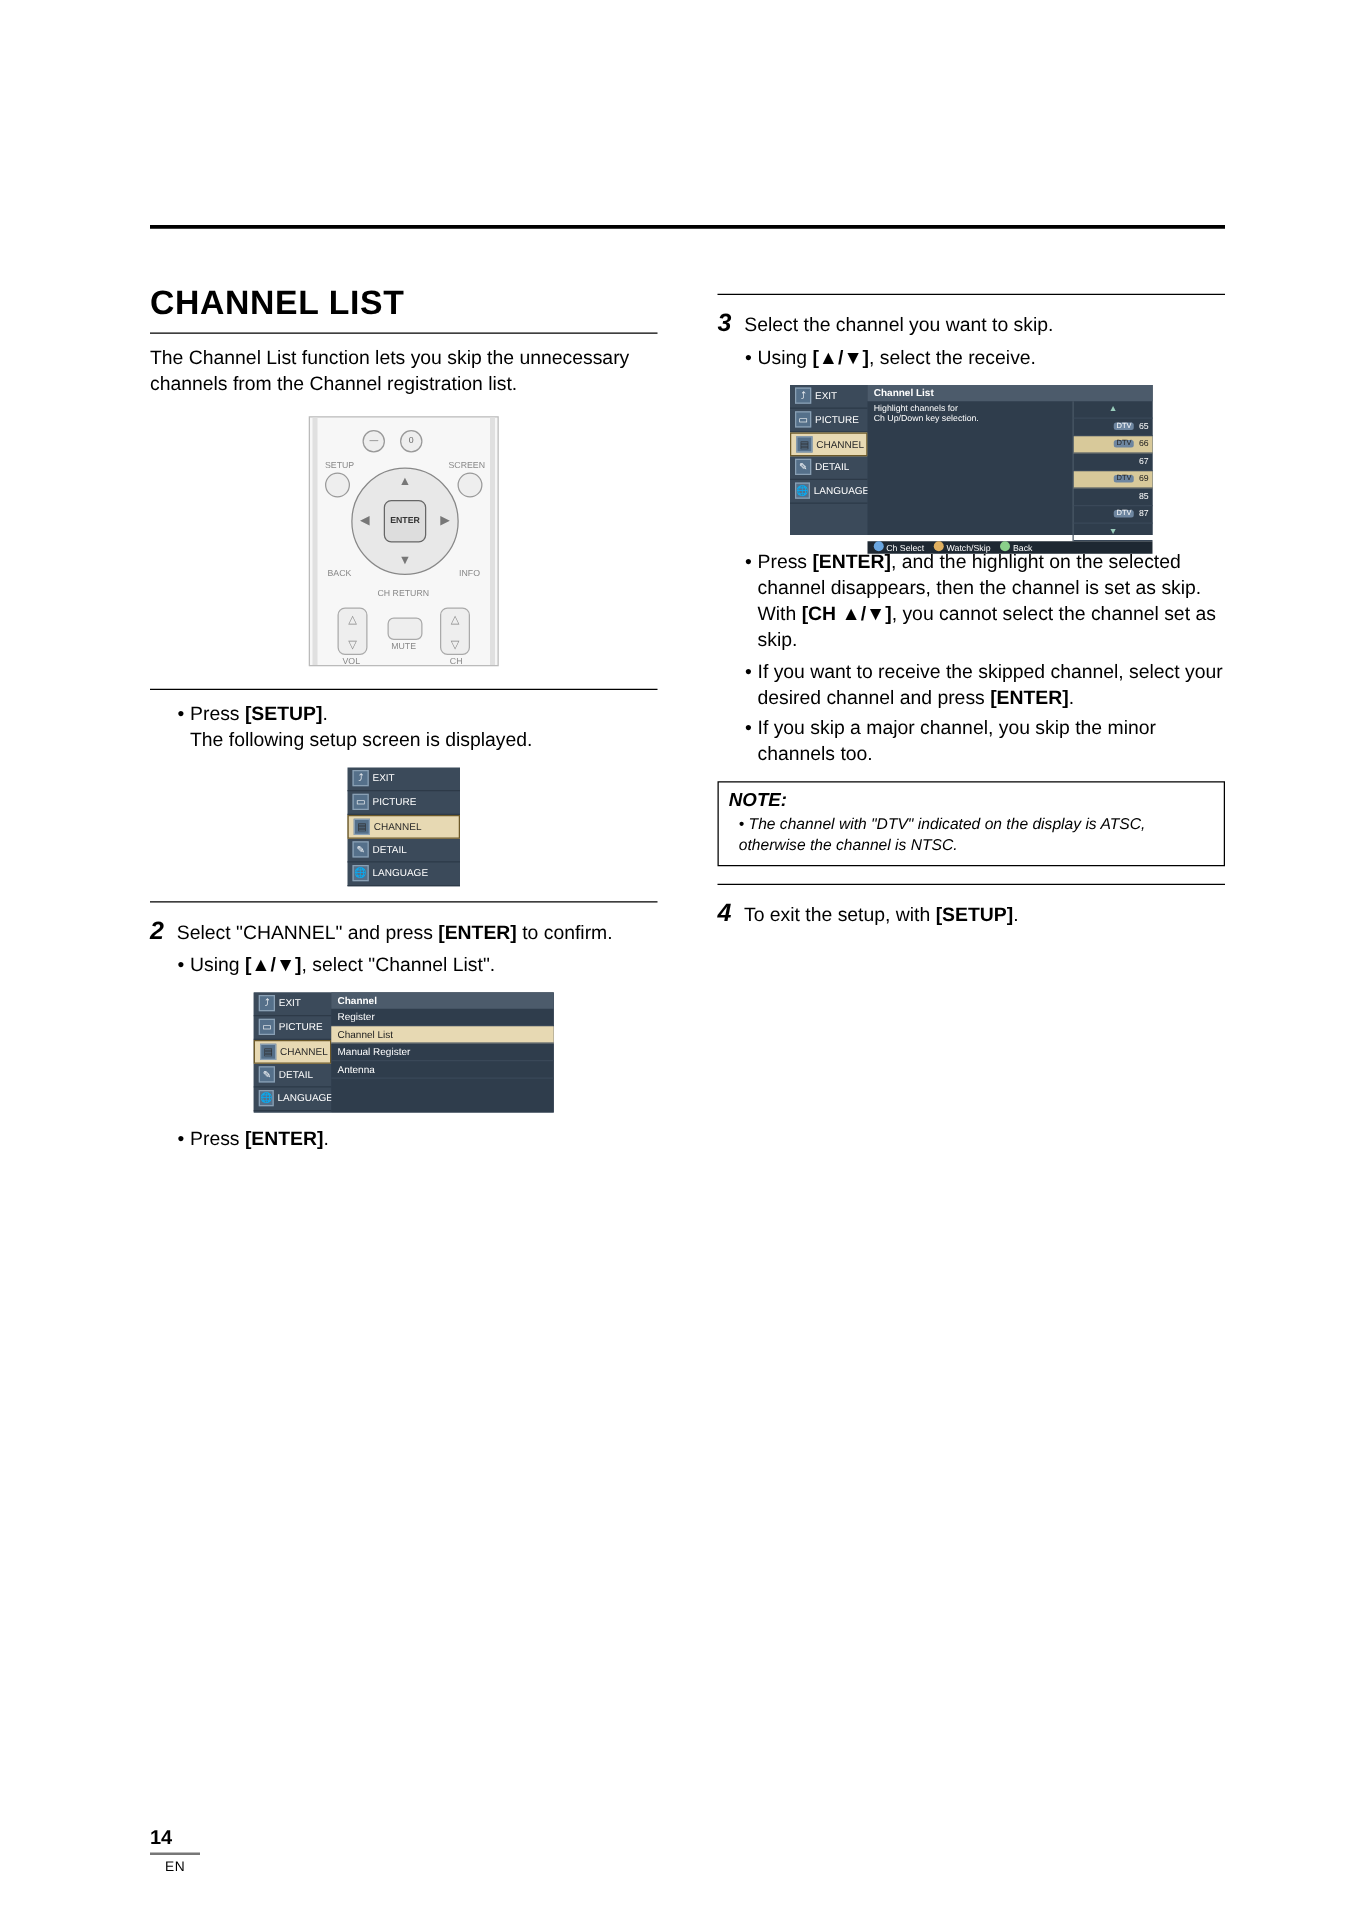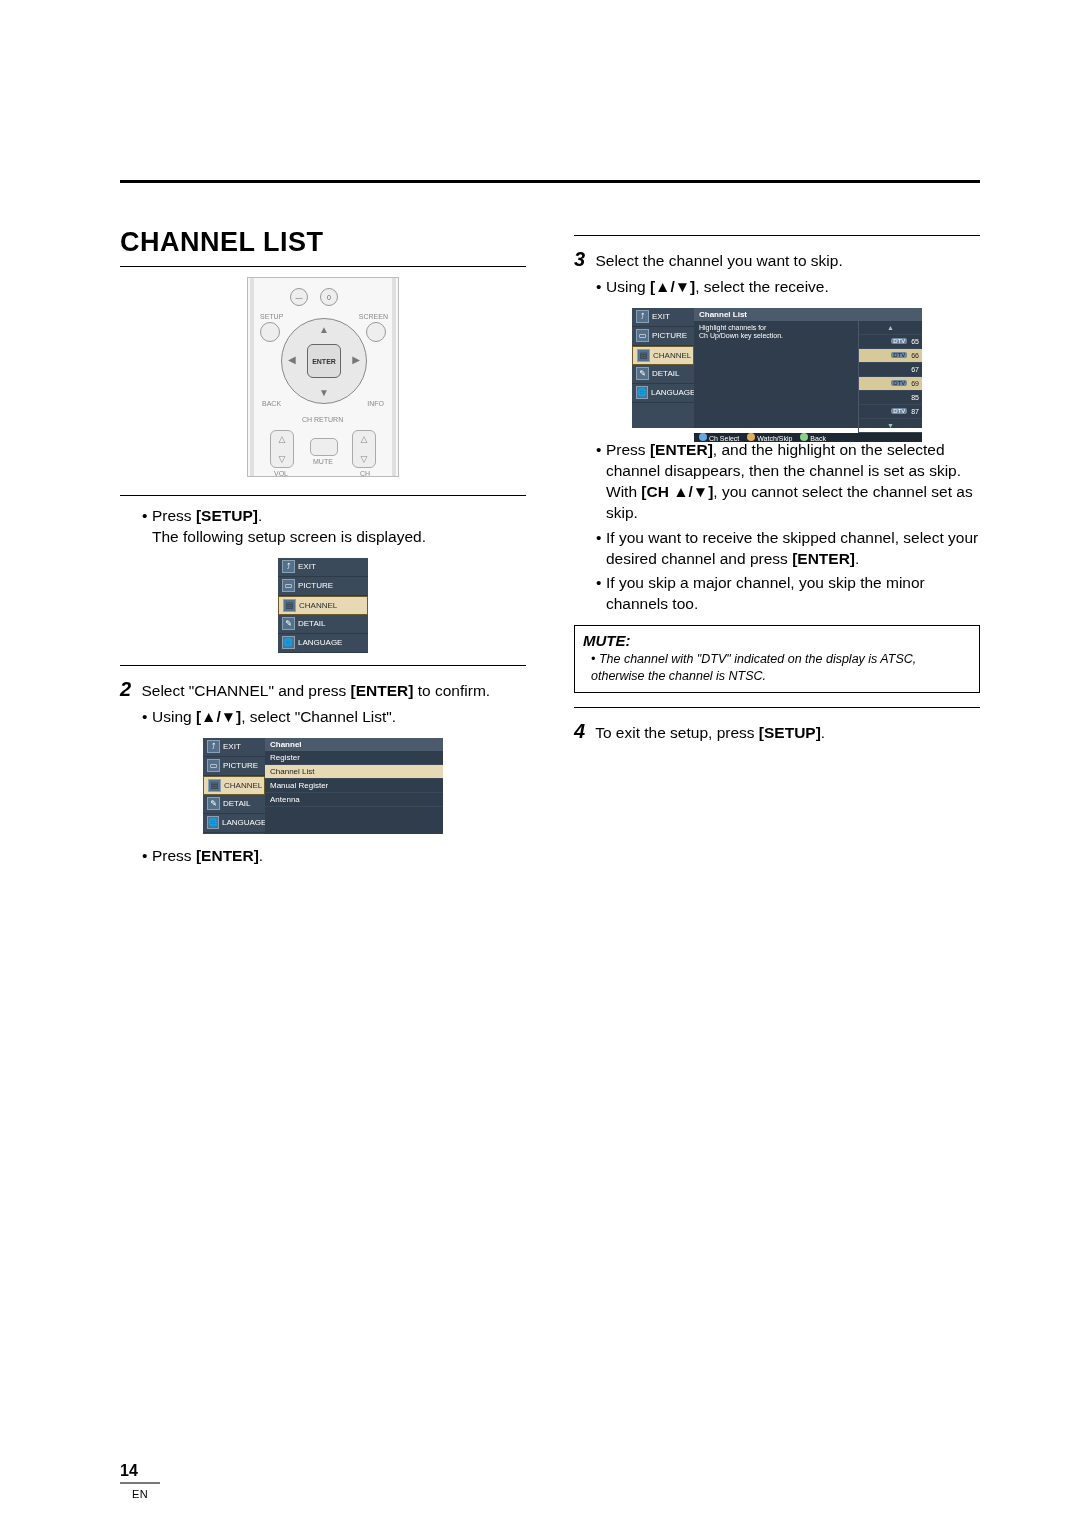--- a/index.html
+++ b/index.html
@@ -75,20 +75,21 @@
 </head>
 <body>
 
 <hr class="hr-top">
 
 <div class="cols">
 
   <div class="col">
     <h1>CHANNEL LIST</h1>
     <hr class="hr-thin">
+    <p class="intro">The Channel List function lets you skip the unnecessary channels from the Channel registration list.</p>
 
     <div class="remote-wrap">
       <div class="remote">
         <div class="rmt-side" style="left:2px;"></div>
         <div class="rmt-side" style="right:2px;"></div>
         <span class="rmt-label" style="left:14px; top:3px;"></span>
         <span class="btn-round" style="left:42px; top:10px; width:18px; height:18px;">—</span>
         <span class="btn-round" style="left:72px; top:10px; width:18px; height:18px;">0</span>
         <span class="rmt-label" style="left:12px; top:35px;">SETUP</span>
         <span class="btn-round" style="left:12px; top:44px; width:20px; height:20px;"></span>
@@ -299,30 +300,30 @@
       <span class="txt">
         <span>If you want to receive the skipped channel, select your desired channel and press </span><b>[ENTER]</b><span>.</span>
       </span>
     </div>
     <div class="bullet">
       <span class="dot">•</span>
       <span class="txt">If you skip a major channel, you skip the minor channels too.</span>
     </div>
 
     <div class="note-box">
-      <div class="note-title">MUTE:</div>
+      <div class="note-title">NOTE:</div>
       <div class="note-body">
         <span>•</span> <span>The channel with "DTV" indicated on the display is ATSC, otherwise the channel is NTSC.</span>
       </div>
     </div>
 
     <hr class="hr-thin" style="margin-top:14px;">
     <p class="step">
       <span class="stepnum">4</span>
-      <span>To exit the setup, press </span><b>[SETUP]</b><span>.</span>
+      <span>To exit the setup, with </span><b>[SETUP]</b><span>.</span>
     </p>
   </div>
 </div>
 
 <div class="page-foot">
   <span class="page-num">14</span>
   <hr class="page-rule">
   <span class="page-lang">EN</span>
 </div>
 

